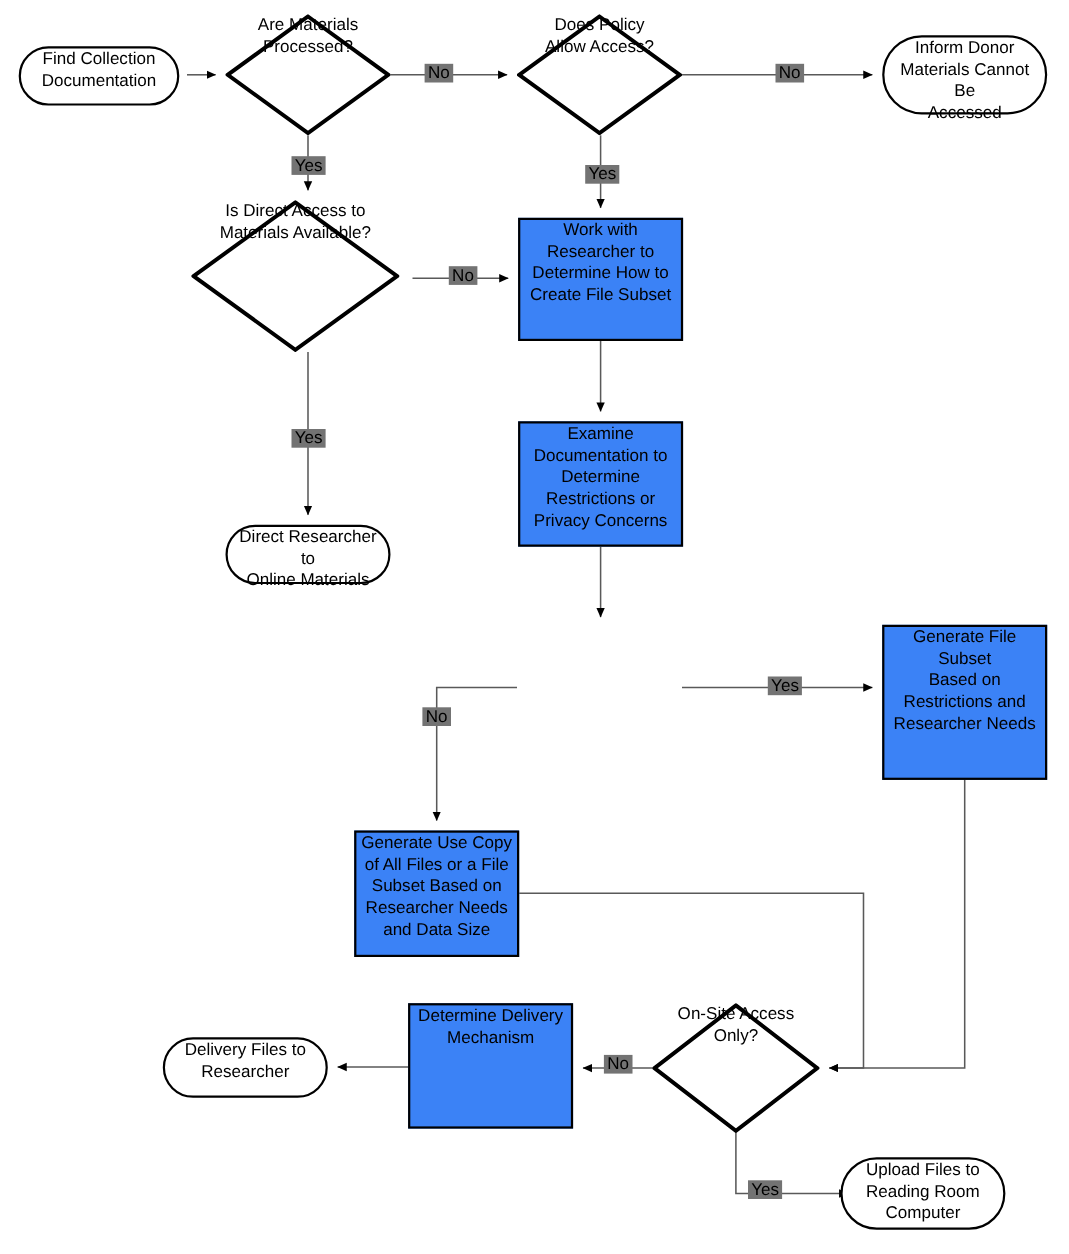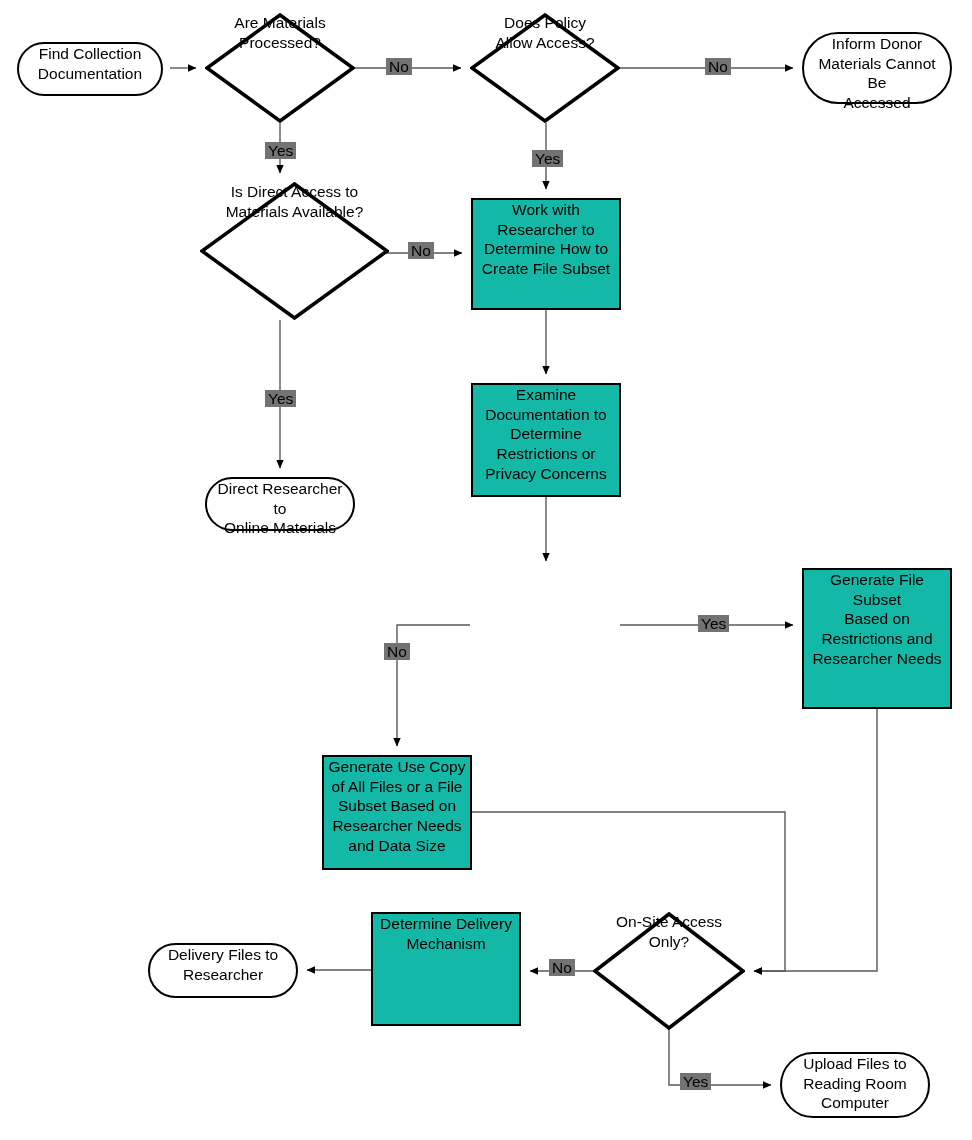--- a/index.html
+++ b/index.html
@@ -43,21 +43,21 @@
     box-sizing: border-box;
     white-space: pre-line;
   }
   .node.terminator {
     border: 2.2px solid #000000;
     border-radius: 999px;
     background: #ffffff;
   }
   .node.process {
     border: 2.2px solid #000000;
-    background: #14b8a6;
+    background: #3b82f6;
   }
   .node.decision {
     background: transparent;
     border: none;
   }
   .node.decision .dia-shape {
     position: absolute;
     left: 0;
     top: 0;
     width: 100%;
@@ -143,21 +143,21 @@
     <span class="label">Does Policy
 Allow Access?</span>
   </div>
 
   <div class="node terminator" style="left:802px; top:32px; width:150px; height:72px;">
     <span class="label">Inform Donor
 Materials Cannot Be
 Accessed</span>
   </div>
 
-  <div class="node decision" style="left:200px; top:182px; width:189px; height:138px;">
+  <div class="node decision" style="left:174px; top:182px; width:189px; height:138px;">
     <svg class="dia-shape" viewBox="0 0 189 138" preserveAspectRatio="none">
       <polygon points="94.5,2 187,69 94.5,136 2,69" fill="#ffffff" stroke="#000000" stroke-width="3.6" vector-effect="non-scaling-stroke"></polygon>
     </svg>
     <span class="label">Is Direct Access to
 Materials Available?</span>
   </div>
 
   <div class="node process" style="left:471px; top:198px; width:150px; height:112px;">
     <span class="label">Work with
 Researcher to
@@ -205,21 +205,21 @@
     </svg>
     <span class="label">On-Site Access
 Only?</span>
   </div>
 
   <div class="node terminator" style="left:148px; top:943px; width:150px; height:55px;">
     <span class="label">Delivery Files to
 Researcher</span>
   </div>
 
-  <div class="node terminator" style="left:780px; top:1052px; width:150px; height:66px;">
+  <div class="node terminator" style="left:764px; top:1052px; width:150px; height:66px;">
     <span class="label">Upload Files to
 Reading Room
 Computer</span>
   </div>
 
   <div class="edge-label" style="left:386px; top:58px;">No</div>
   <div class="edge-label" style="left:265px; top:142px;">Yes</div>
   <div class="edge-label" style="left:705px; top:58px;">No</div>
   <div class="edge-label" style="left:532px; top:150px;">Yes</div>
   <div class="edge-label" style="left:408px; top:242px;">No</div>

